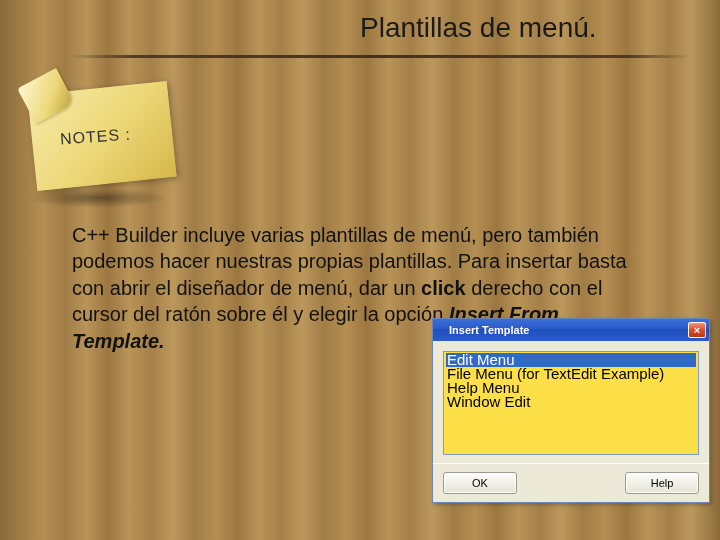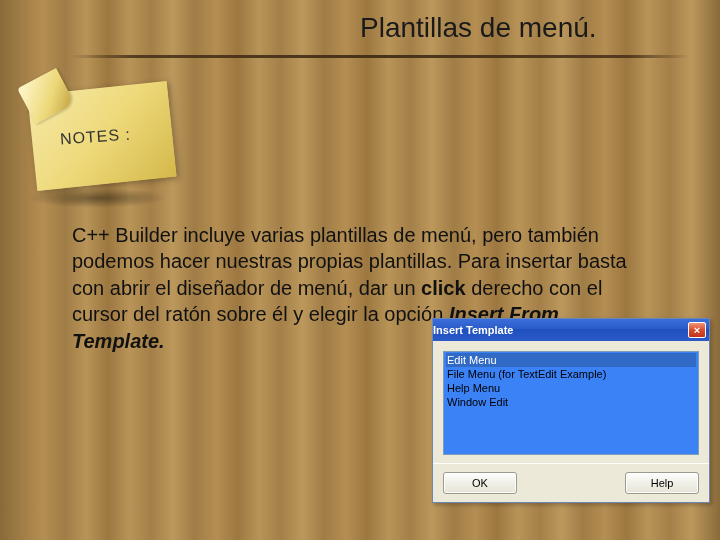--- a/index.html
+++ b/index.html
@@ -107,21 +107,21 @@
     font-family: Tahoma, sans-serif;
     font-size: 11px;
     box-shadow: 2px 2px 4px rgba(0,0,0,0.25);
   }
   .titlebar {
     height: 22px;
     background: linear-gradient(180deg, #3b6eda 0%, #2a5bc8 45%, #1e4fbd 46%, #2a5bc8 100%);
     display: flex;
     align-items: center;
     justify-content: space-between;
-    padding: 0 3px 0 0;
+    padding: 0 3px 0 16px;
     color: #fff;
     font-weight: bold;
   }
   .closebtn {
     width: 18px;
     height: 16px;
     background: linear-gradient(180deg, #f29478 0%, #d94b2a 50%, #c0341a 100%);
     border: 1px solid #fff;
     border-radius: 2px;
     display: flex;
@@ -132,25 +132,25 @@
     font-weight: bold;
     line-height: 1;
     cursor: pointer;
   }
   .dialog-body {
     padding: 10px 10px 8px 10px;
   }
   .listbox {
     width: 100%;
     height: 104px;
-    background: #3b82f6;
+    background: #fde047;
     border: 1px solid #7f9db9;
     padding: 1px 2px;
     overflow: hidden;
-    font-size: 11px;
+    font-size: 15px;
     line-height: 14px;
     color: #000;
   }
   .listbox div {
     white-space: nowrap;
     padding: 0 1px;
   }
   .listbox .sel {
     background: #316ac5;
     color: #fff;

